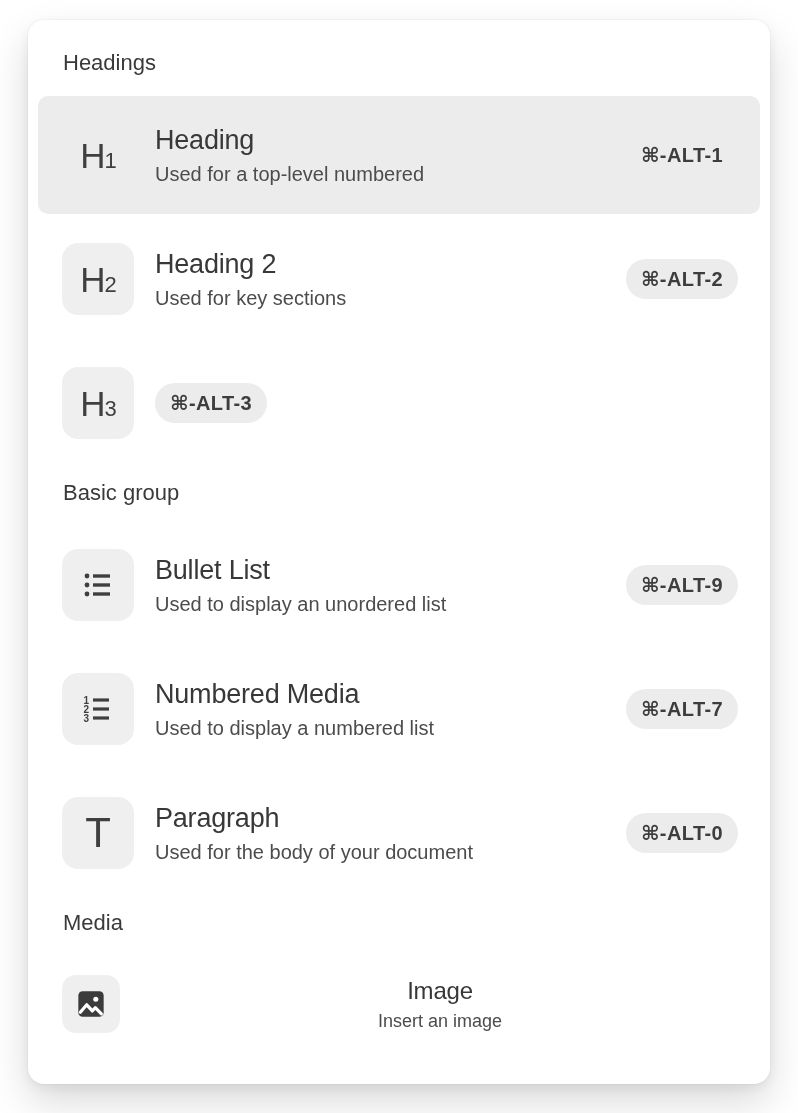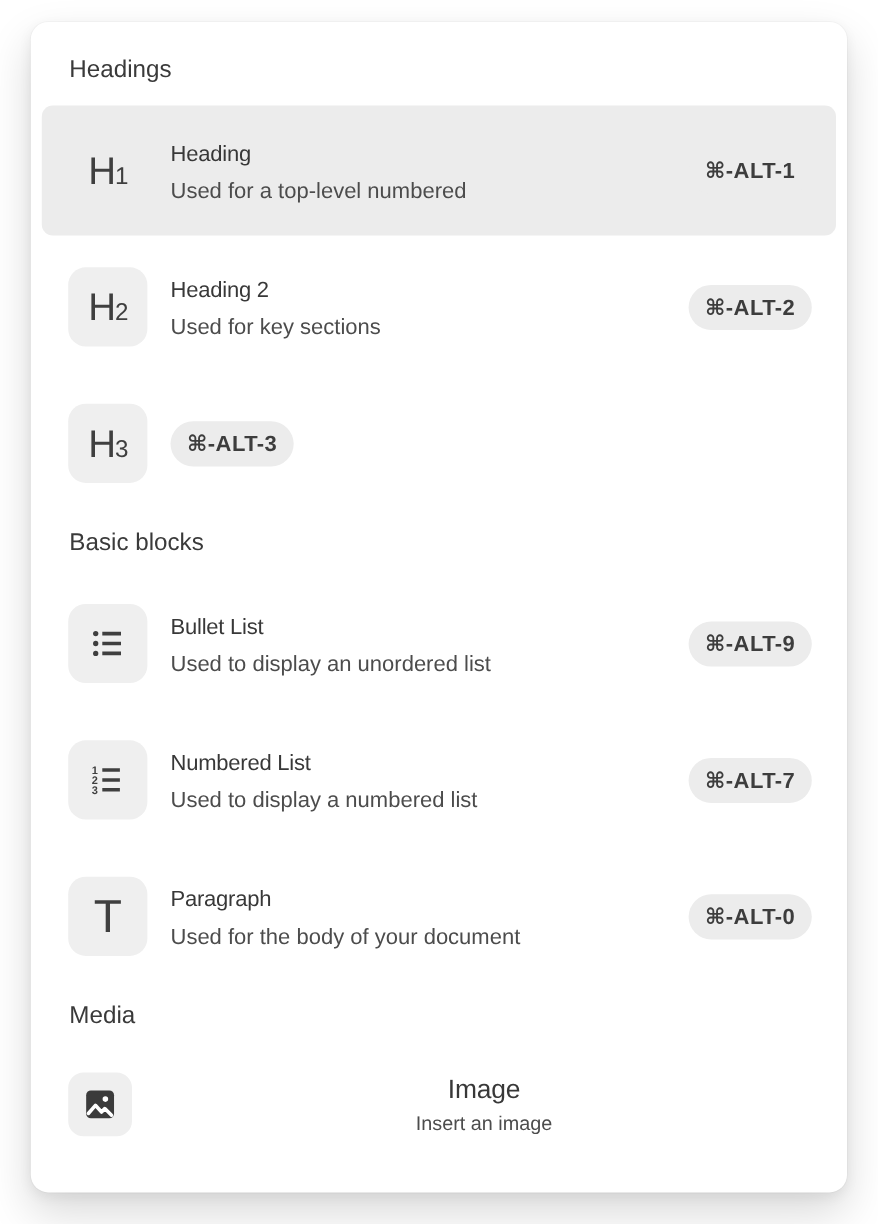--- a/index.html
+++ b/index.html
@@ -55,21 +55,21 @@
     border-radius:16px;
     background:var(--icon-box);
     display:flex;align-items:center;justify-content:center;
     margin-right:21px;
     flex:none;
   }
   .row.selected .icon-box{background:transparent;justify-content:center;}
   .row.compact .icon-box{width:58px;height:58px;border-radius:14px;margin-right:22px;}
   .texts{flex:1;min-width:0;display:flex;flex-direction:column;justify-content:center;}
   .title{
-    font-size:20px;font-weight:500;color:var(--title);
+    font-size:27px;font-weight:500;color:var(--title);
     line-height:34px;letter-spacing:-0.2px;
   }
   .desc{
     font-size:20px;font-weight:400;color:var(--desc);
     line-height:27px;margin-top:4px;
   }
   .row.compact .title{font-size:24px;line-height:30px;}
   .row.compact .desc{font-size:18px;line-height:24px;margin-top:3px;}
   .chip{
     flex:none;
@@ -123,21 +123,21 @@
   <div class="row">
     <div class="icon-box">
             <span class="h-glyph">H<span class="digit">3</span></span>
           </div>
     <div class="chip">⌘-ALT-3</div>
   </div>
 </div>
   </section>
 
   <section class="menu-section">
-    <h2 class="section-label">Basic blocks</h2>
+    <h2 class="section-label">Basic group</h2>
     <div class="section-rows">
   <div class="row">
     <div class="icon-box">
             <svg width="38" height="38" viewBox="0 0 38 38" fill="none">
               <circle cx="8" cy="10" r="2.4" fill="#3f3f3f"></circle>
               <circle cx="8" cy="19" r="2.4" fill="#3f3f3f"></circle>
               <circle cx="8" cy="28" r="2.4" fill="#3f3f3f"></circle>
               <line x1="14" y1="10" x2="31" y2="10" stroke="#3f3f3f" stroke-width="3.4"></line>
               <line x1="14" y1="19" x2="31" y2="19" stroke="#3f3f3f" stroke-width="3.4"></line>
               <line x1="14" y1="28" x2="31" y2="28" stroke="#3f3f3f" stroke-width="3.4"></line>
@@ -155,21 +155,21 @@
             <svg width="38" height="38" viewBox="0 0 38 38" fill="none">
               <text x="10" y="13.5" text-anchor="end" font-size="10" font-weight="600" fill="#3f3f3f" font-family="Liberation Sans, DejaVu Sans, sans-serif">1</text>
               <text x="10" y="22.5" text-anchor="end" font-size="10" font-weight="600" fill="#3f3f3f" font-family="Liberation Sans, DejaVu Sans, sans-serif">2</text>
               <text x="10" y="31.5" text-anchor="end" font-size="10" font-weight="600" fill="#3f3f3f" font-family="Liberation Sans, DejaVu Sans, sans-serif">3</text>
               <line x1="14" y1="10" x2="30" y2="10" stroke="#3f3f3f" stroke-width="3.2"></line>
               <line x1="14" y1="19" x2="30" y2="19" stroke="#3f3f3f" stroke-width="3.2"></line>
               <line x1="14" y1="28" x2="30" y2="28" stroke="#3f3f3f" stroke-width="3.2"></line>
             </svg>
           </div>
     <div class="texts">
-      <div class="title">Numbered List</div>
+      <div class="title">Numbered Media</div>
       <div class="desc">Used to display a numbered list</div>
     </div>
     <div class="chip">⌘-ALT-7</div>
   </div>
 
   <div class="row">
     <div class="icon-box">
             <span class="p-glyph">T</span>
           </div>
     <div class="texts">

